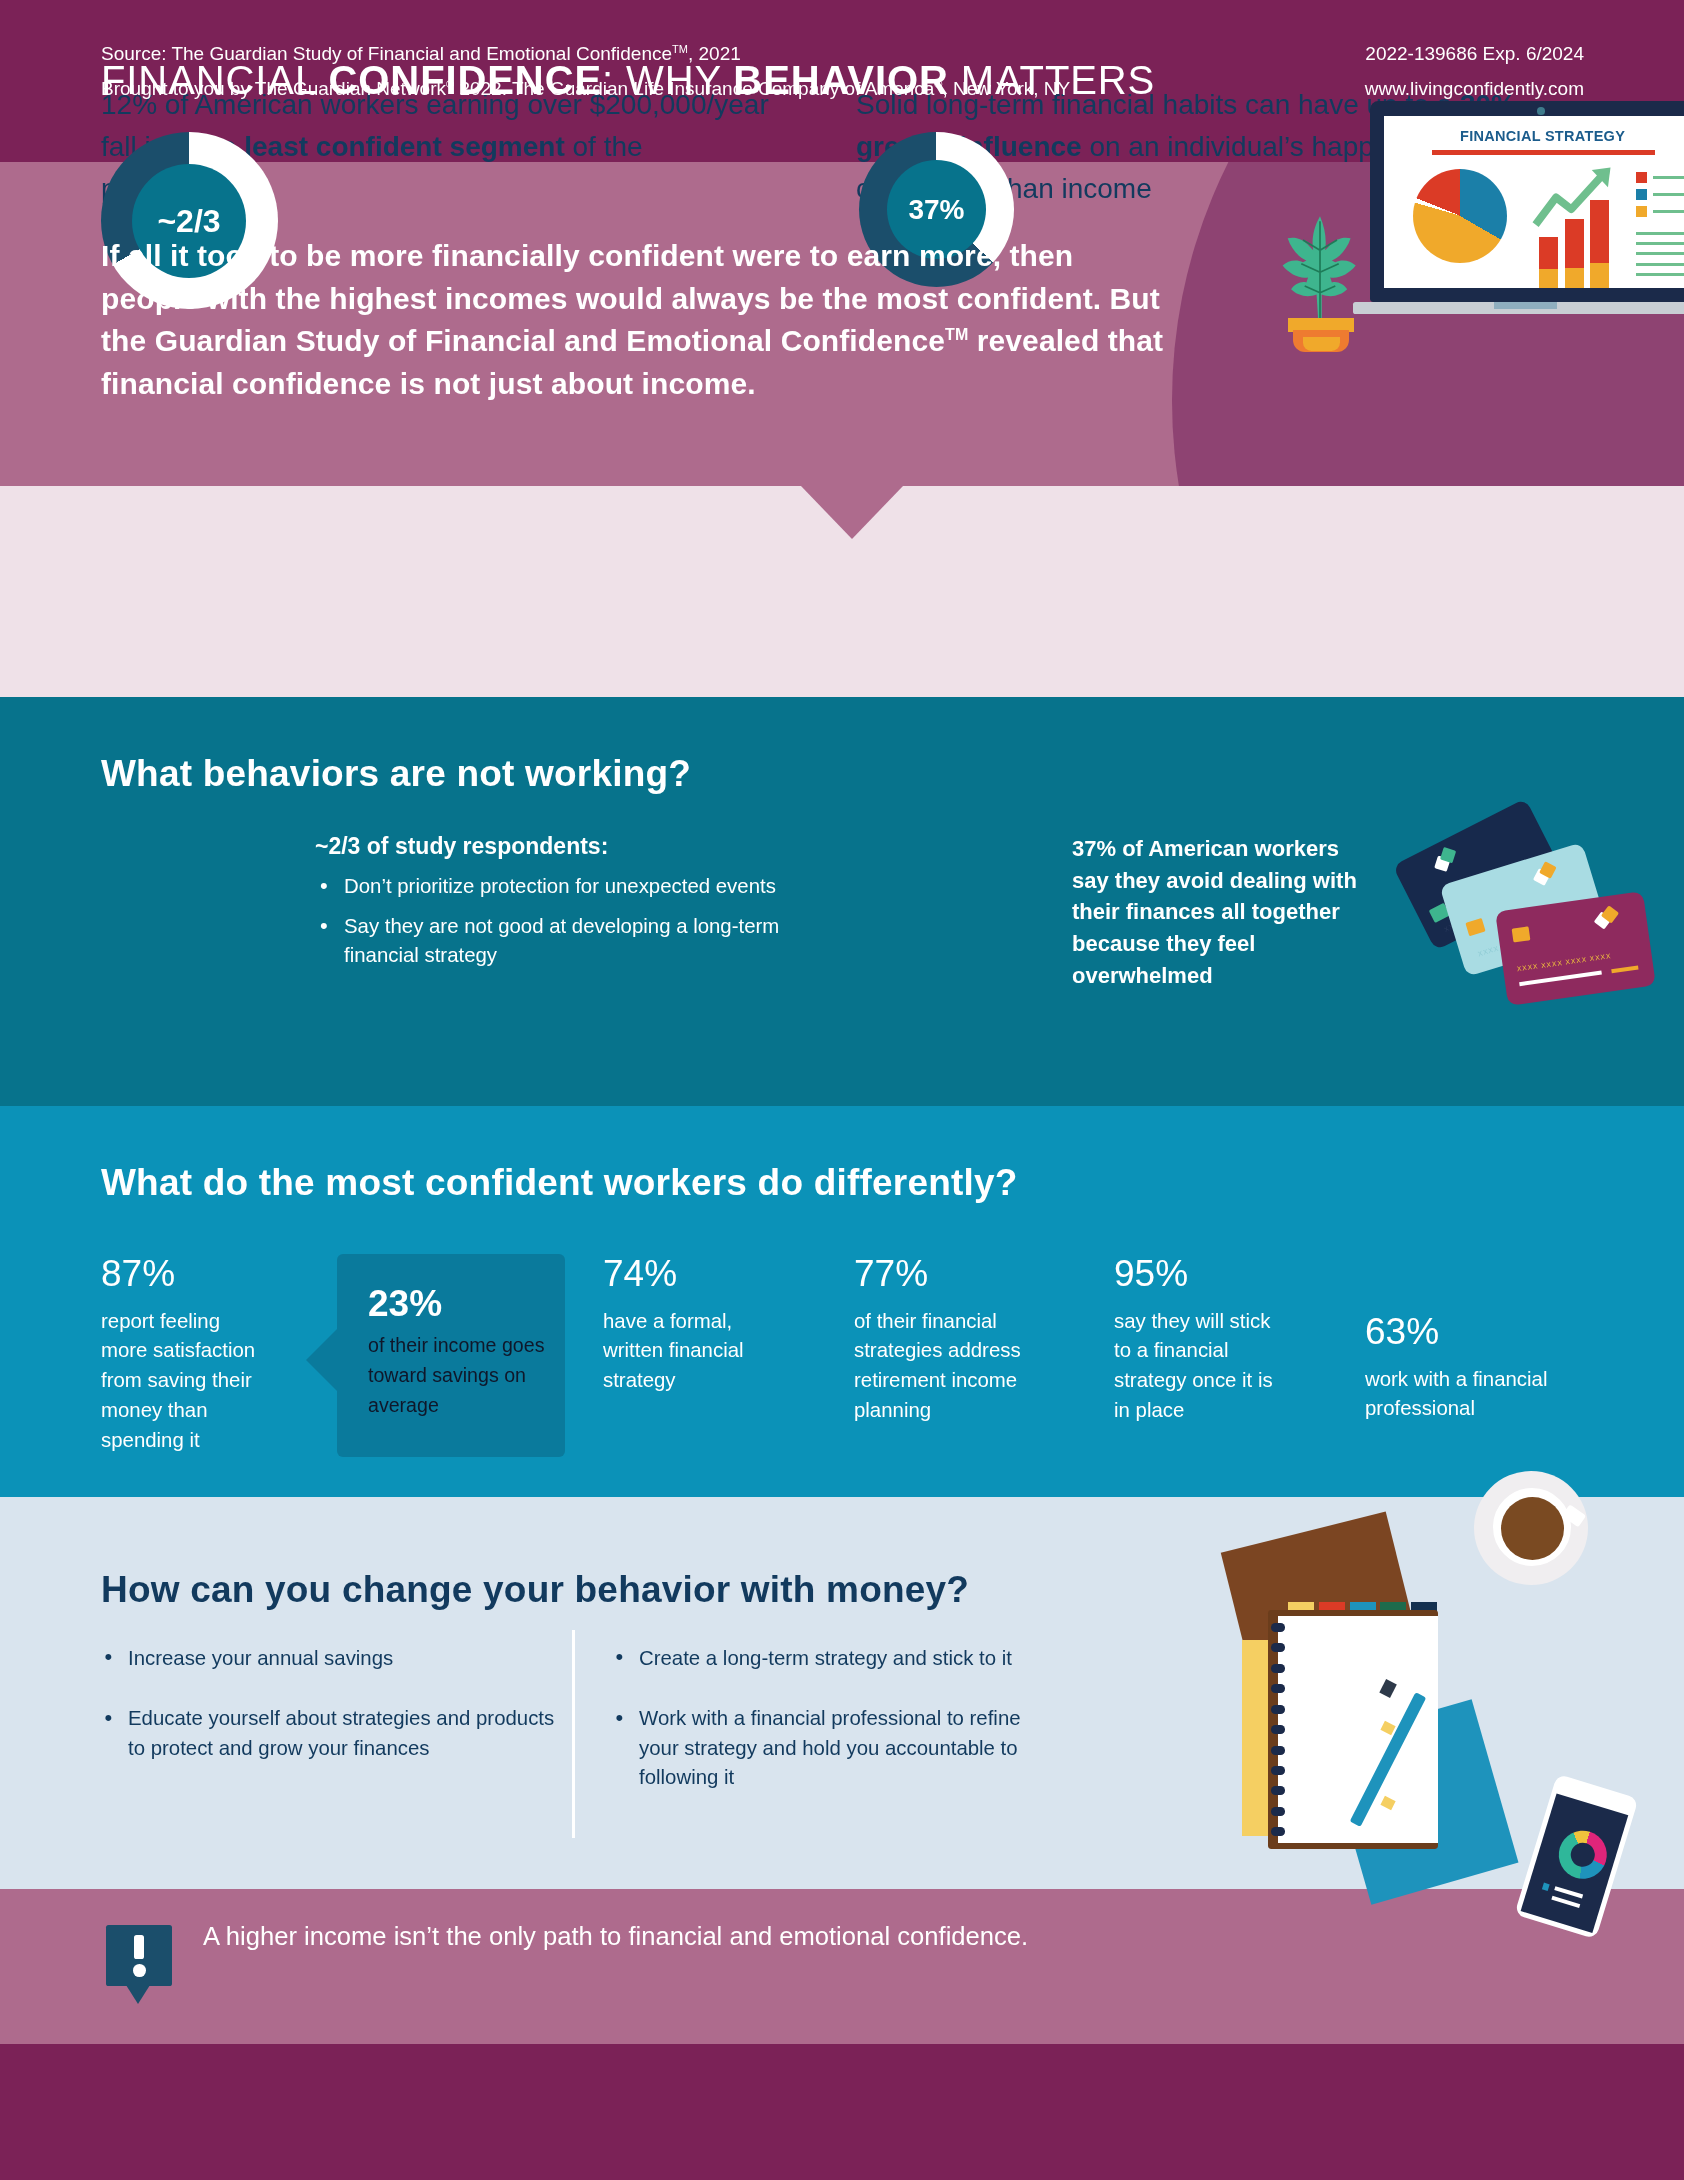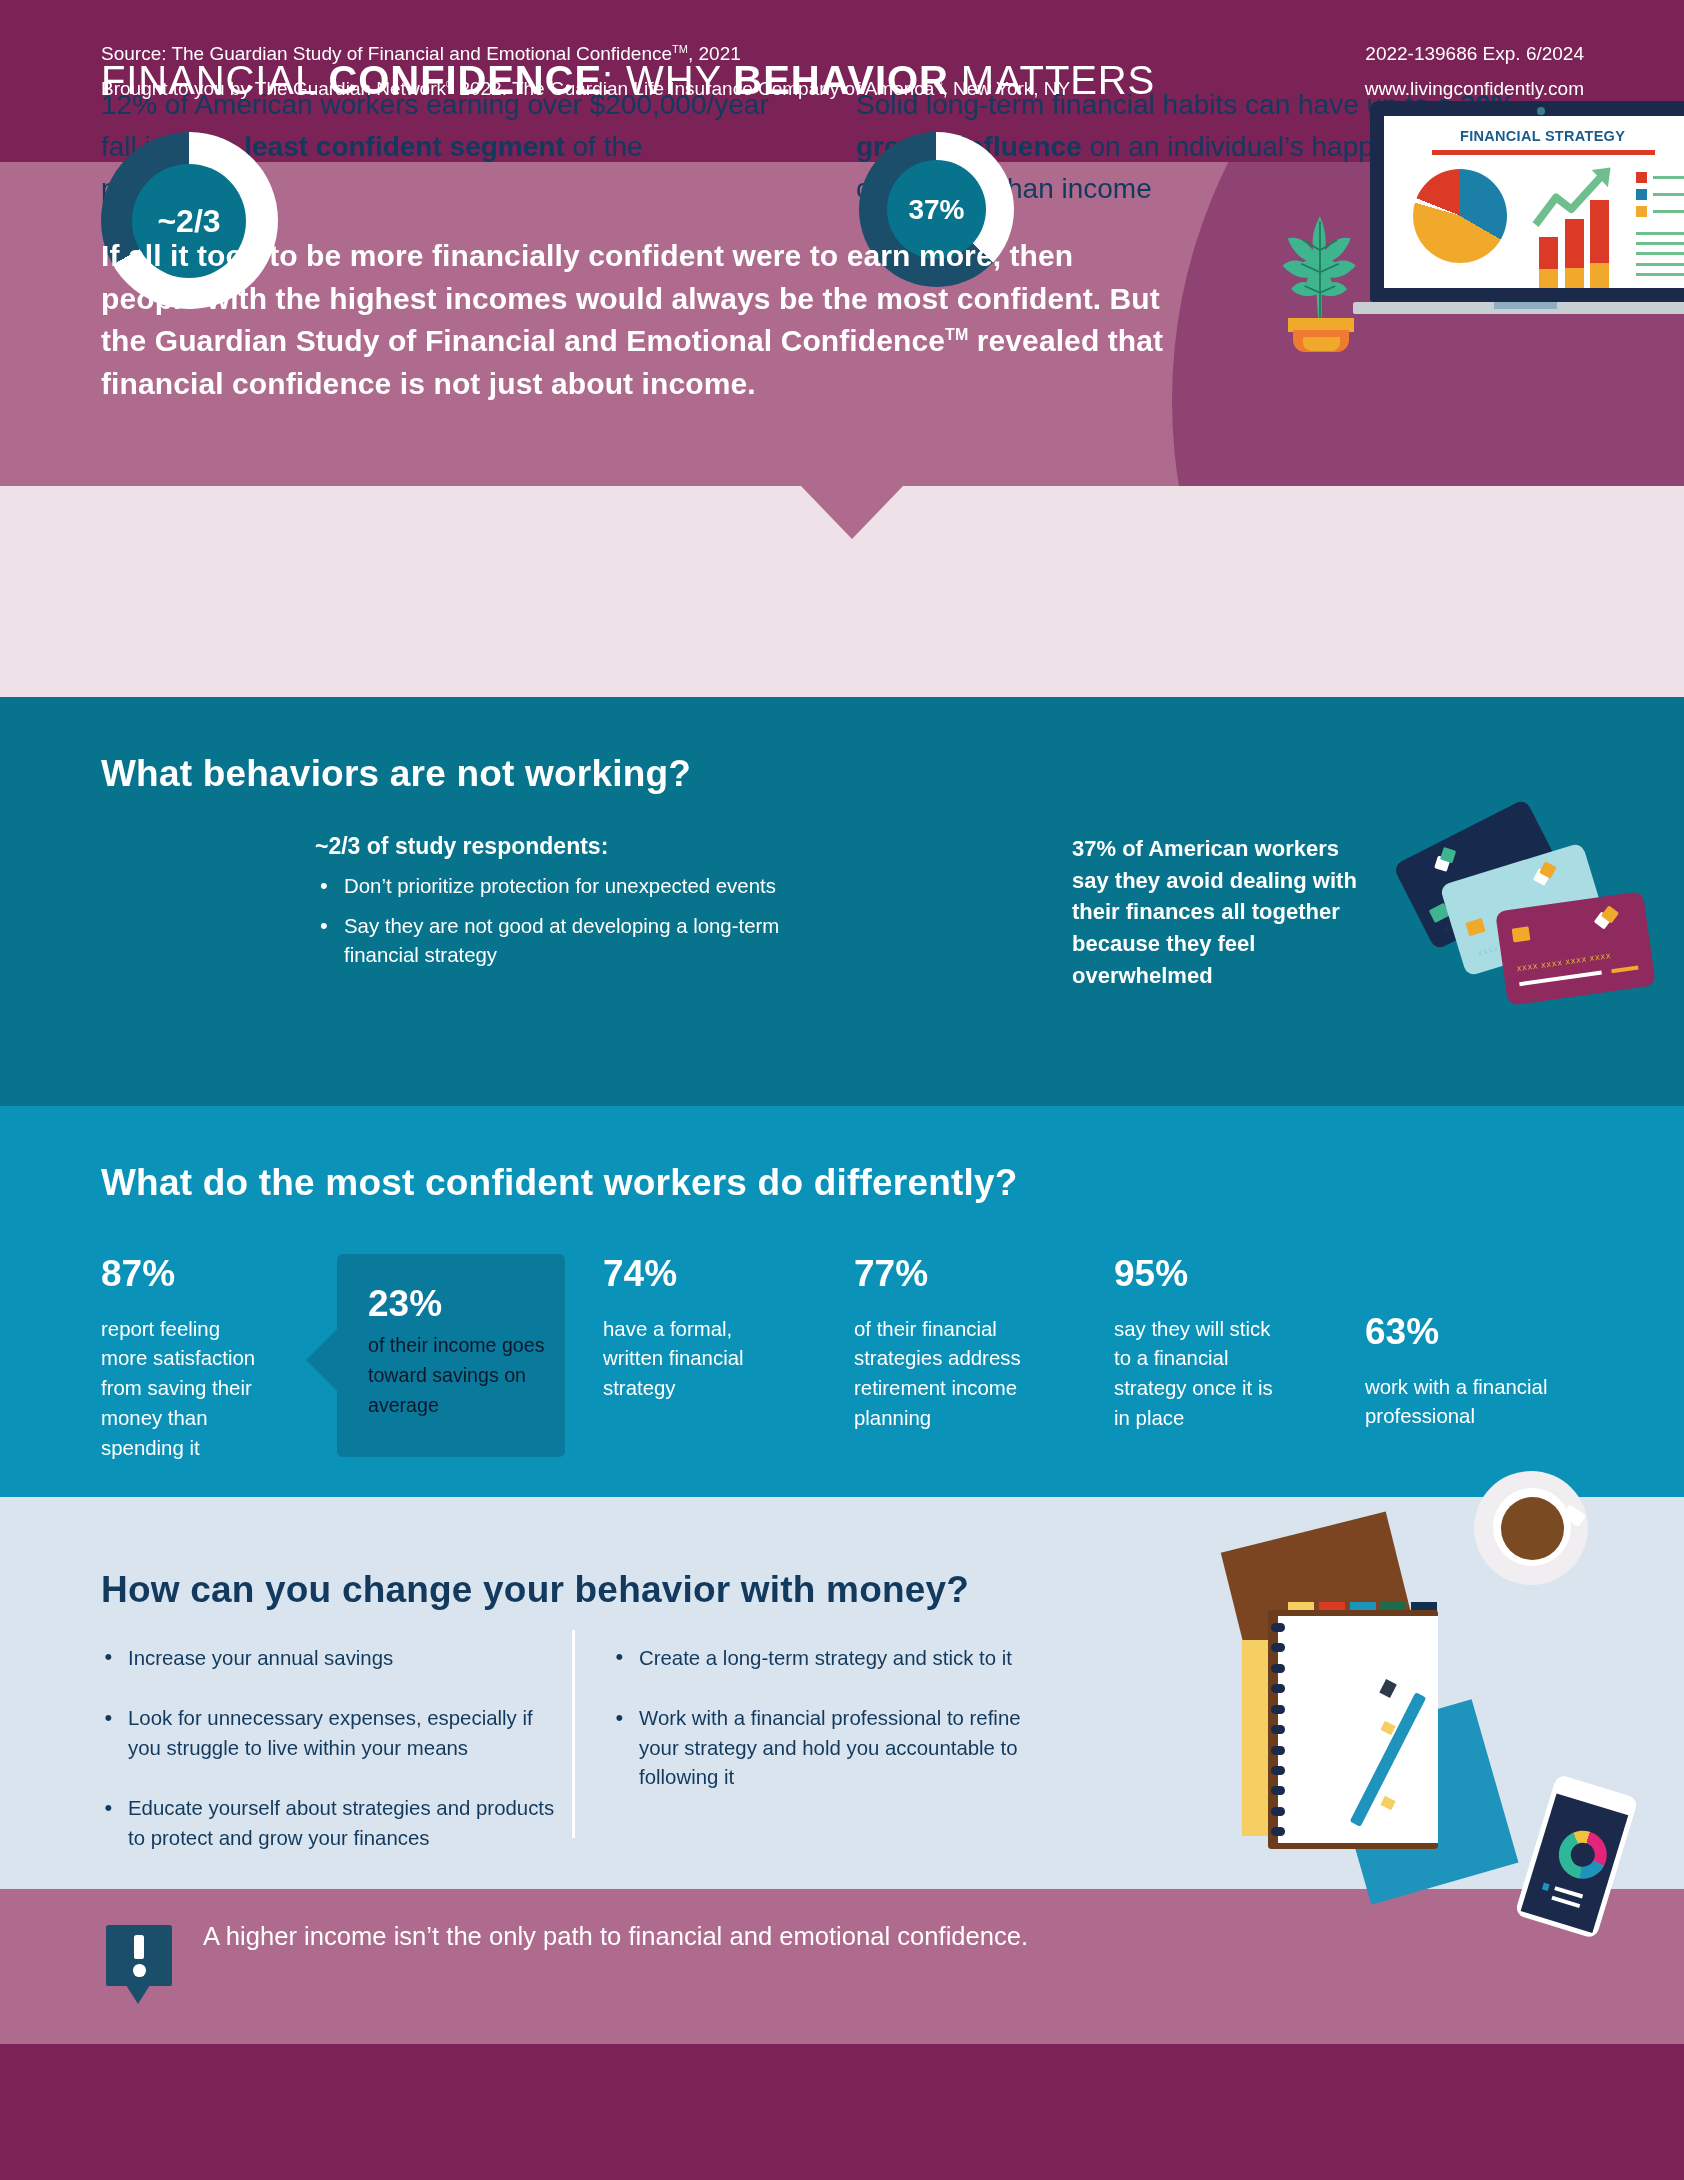--- a/index.html
+++ b/index.html
@@ -111,21 +111,21 @@
   .chip { position:absolute; width:17px; height:13.6px; border-radius:1.7px; }
   .dmd { position:absolute; width:12.8px; height:12.8px; border-radius:1.7px; transform:rotate(45deg); }
   .cnum { position:absolute; color:#F0C33C; font-size:6.8px; letter-spacing:0.9px; }
 
   
   .sec-confident {
     position:absolute; left:0; top:1106px; width:1685px; height:392px;
     background:#0B92B8; overflow:hidden;
   }
   .stat-item { position:absolute; color:#fff; }
-  .stat-item .num { font-size:37px; font-weight:700; line-height:1.1; margin-bottom:20px; }
+  .stat-item .num { font-size:37px; font-weight:400; line-height:1.1; margin-bottom:12px; }
   .stat-item .desc { font-size:20.4px; line-height:1.46; font-weight:400; }
 
   .callout23 {
     position:absolute; left:337px; top:1254px; width:228px; height:203px;
     background:#0A7A9C; border-radius:6px; z-index:7;
   }
   .callout23 .notch {
     position:absolute; left:-31px; top:75px; width:0; height:0;
     border-top:31px solid transparent; border-bottom:31px solid transparent;
     border-right:31px solid #0A7A9C;
@@ -409,21 +409,20 @@
 <div class="stat-item" style="left:1365px; top:1312px; width:204px;">
   <div class="num">63%</div>
   <div class="desc">work with a financial professional</div>
 </div>
 
 <div class="sec-how">
   <div class="h2-navy">How can you change your behavior with money?</div>
   <div class="how-col how-left">
     <ul>
       <li>Increase your annual savings</li>
-      <li>Look for unnecessary expenses, especially if you struggle to live within your means</li>
       <li>Educate yourself about strategies and products to protect and grow your finances</li>
     </ul>
   </div>
   <div class="how-col how-right">
     <ul>
       <li>Create a long-term strategy and stick to it</li>
       <li>Work with a financial professional to refine your strategy and hold you accountable to following it</li>
     </ul>
   </div>
 </div>

